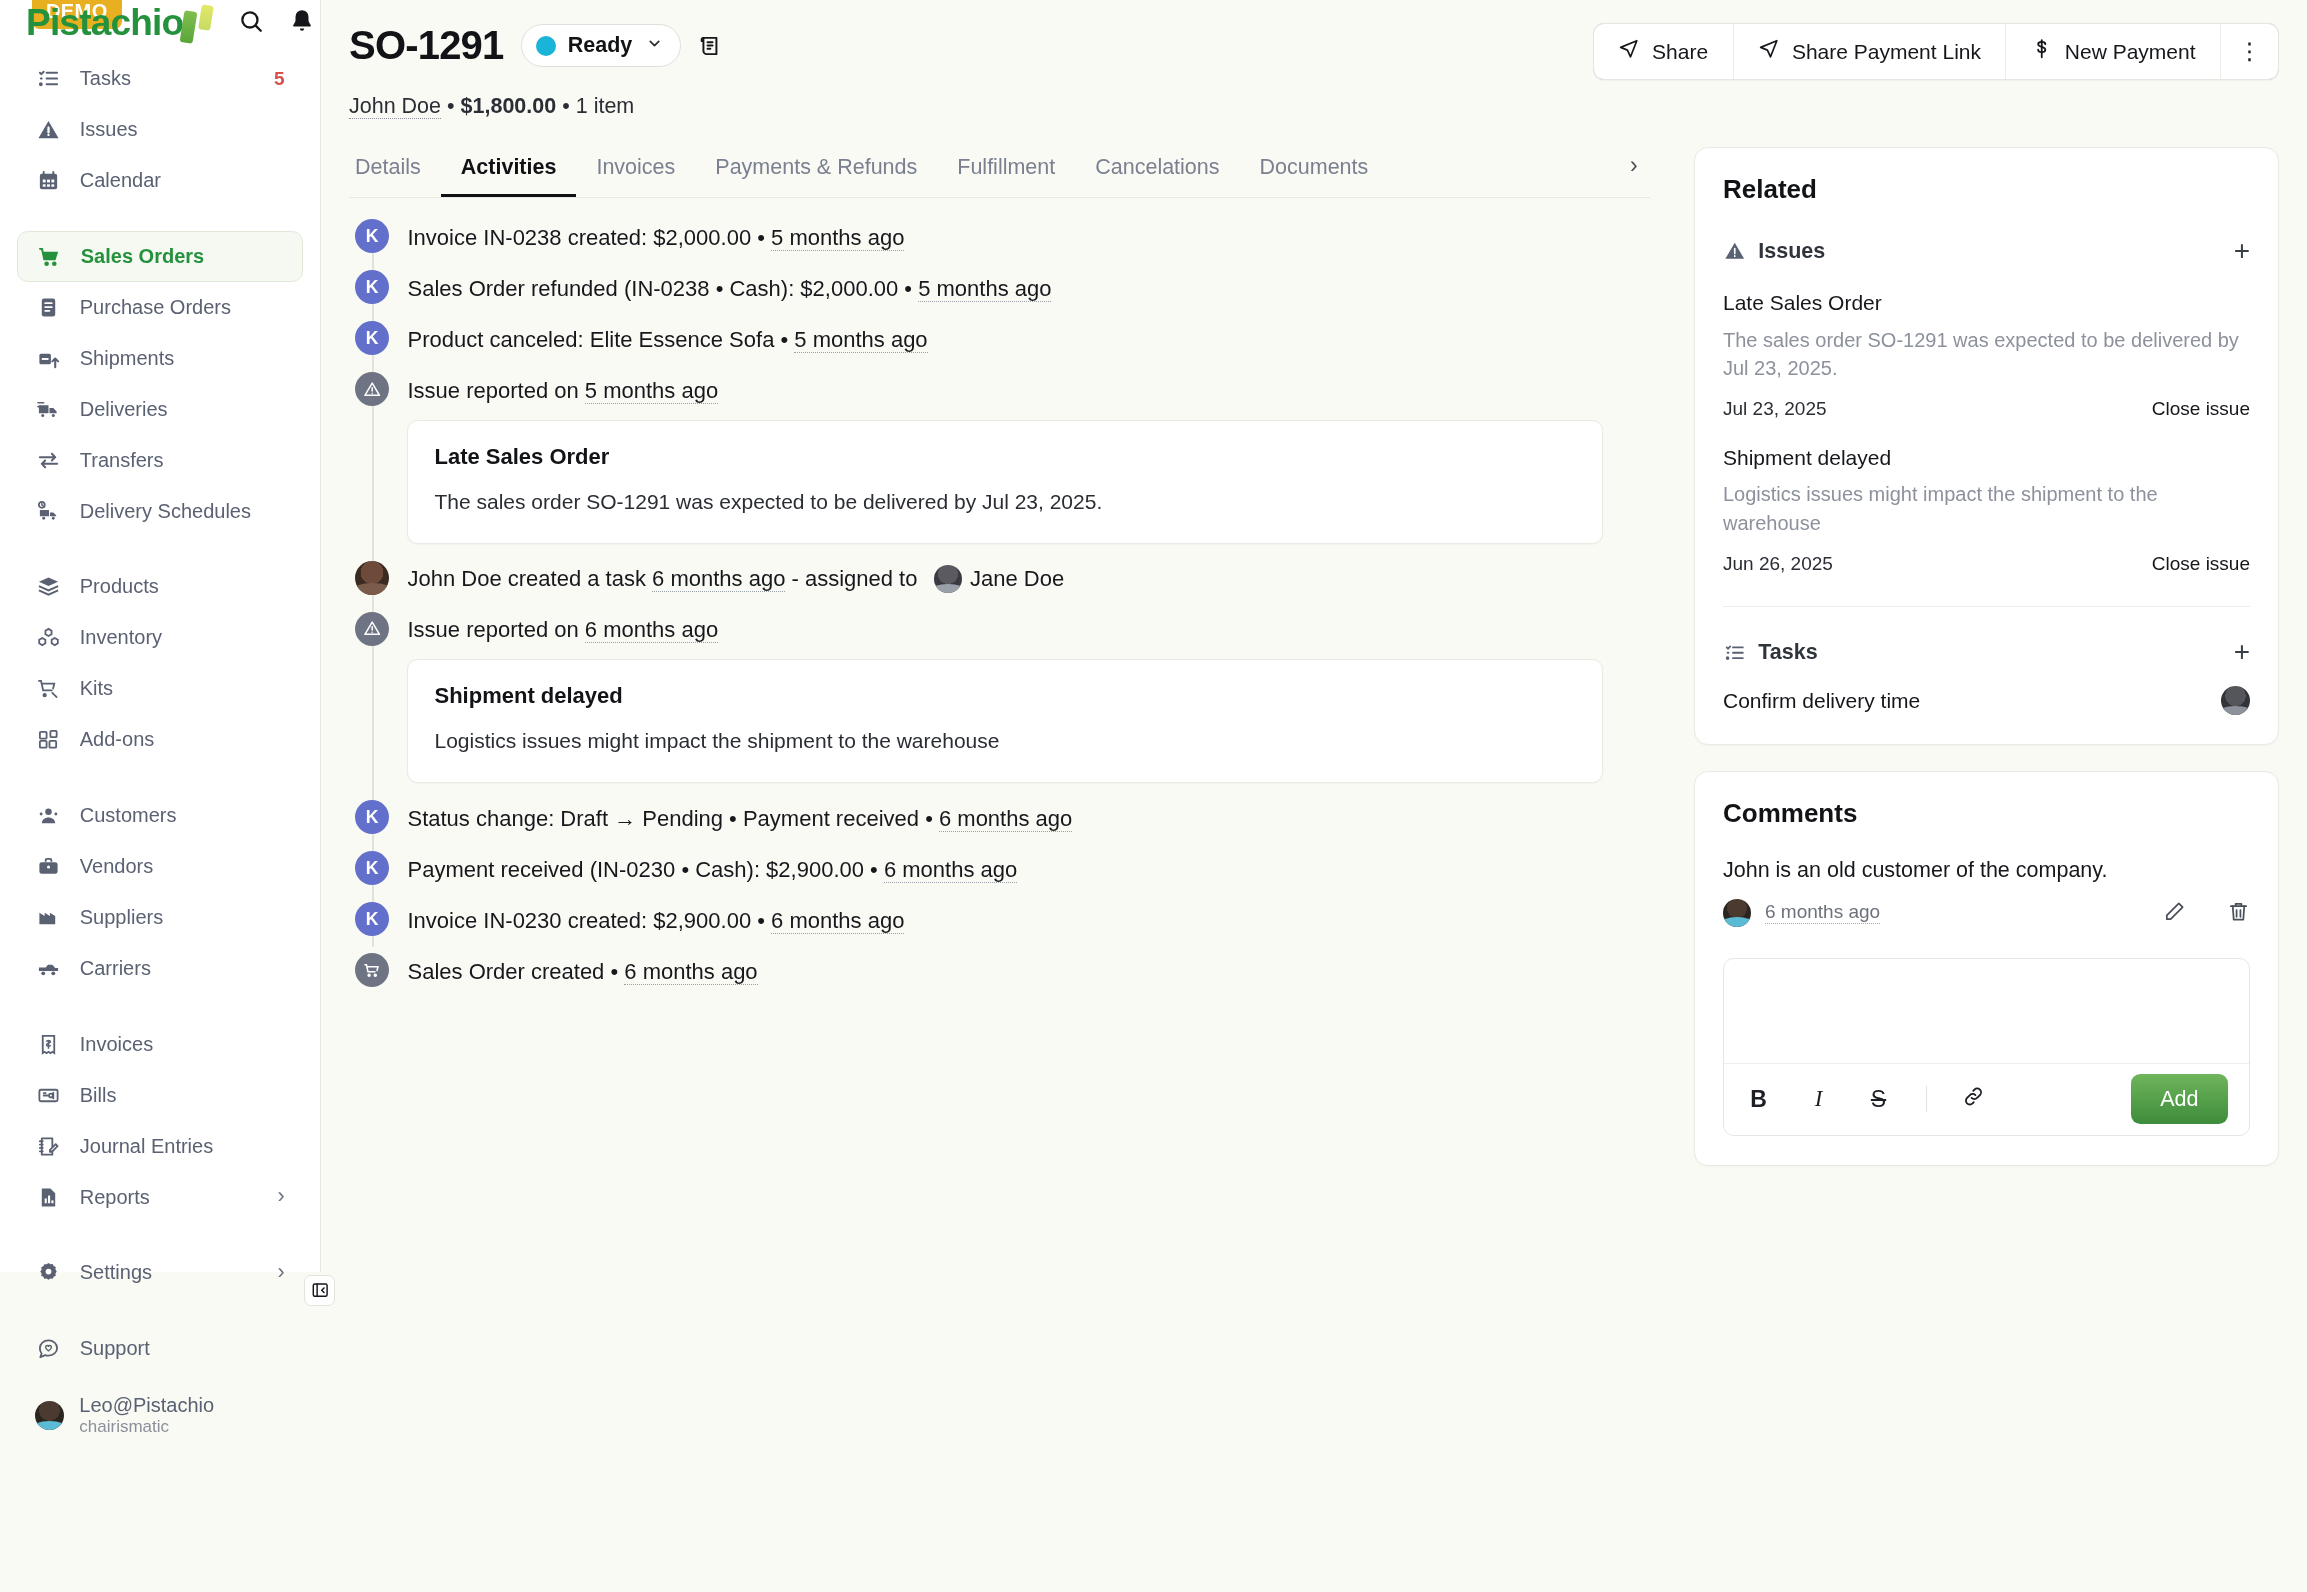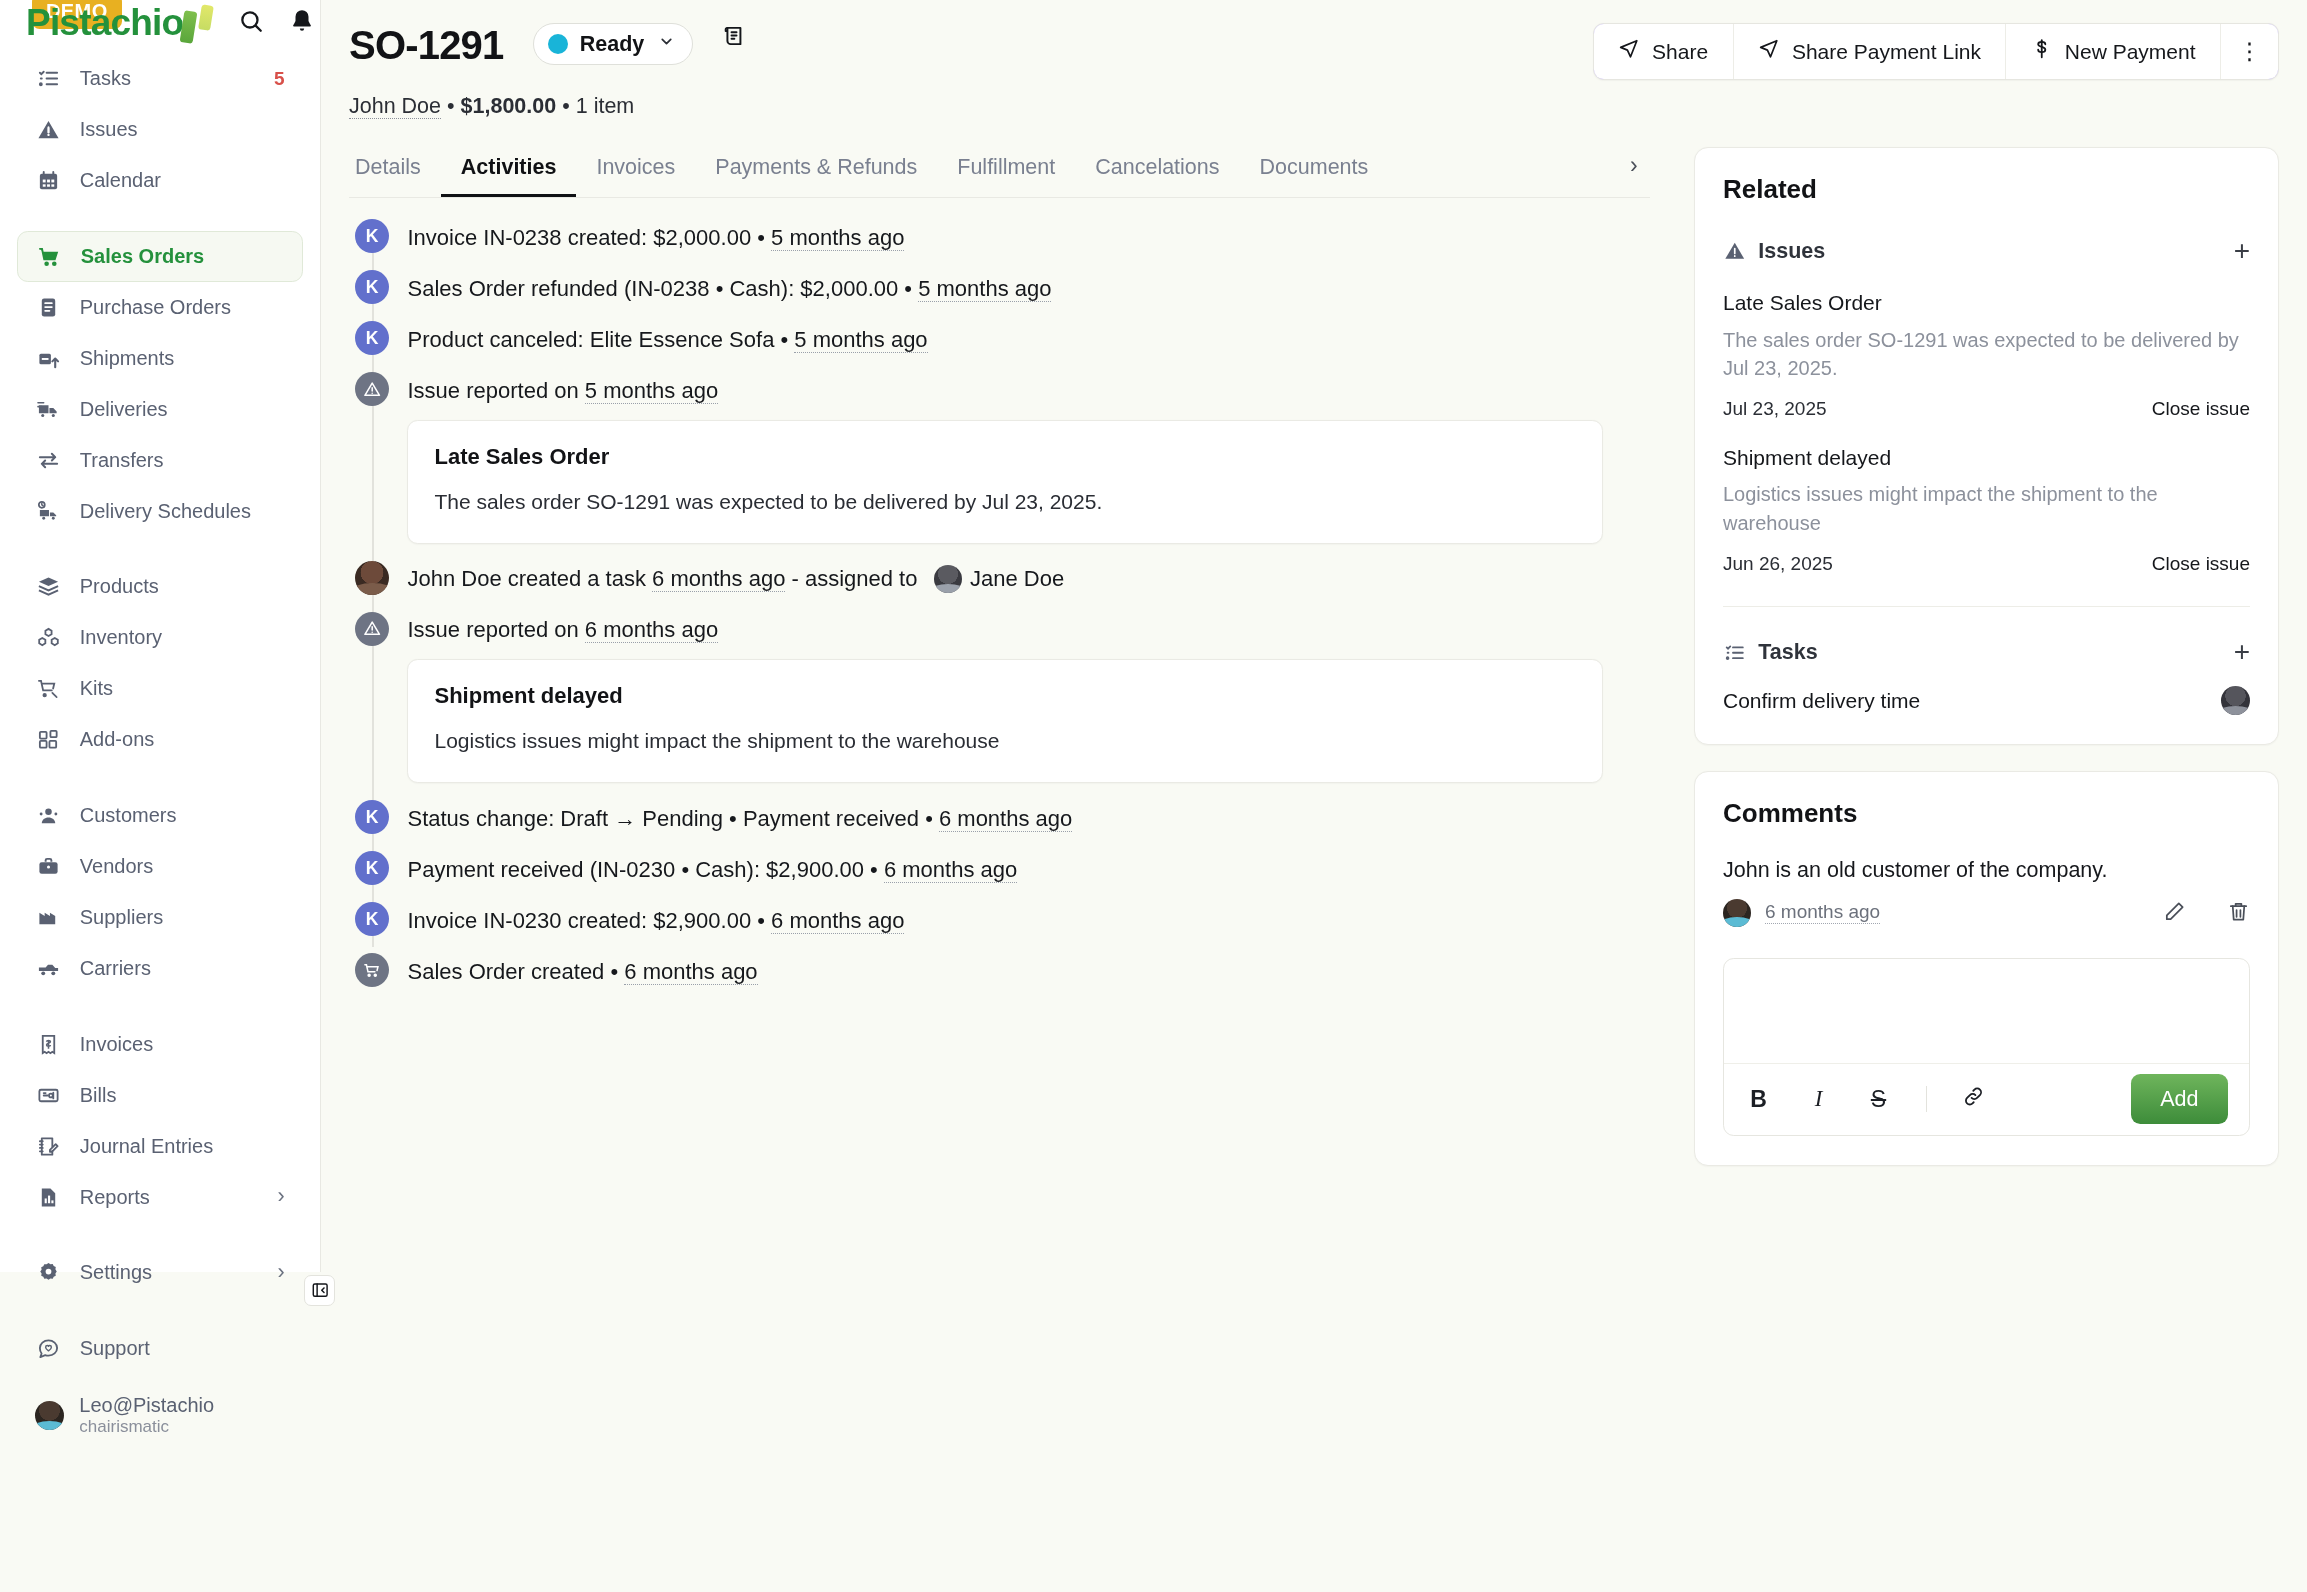--- a/index.html
+++ b/index.html
@@ -89,21 +89,21 @@
     border: 0.8px solid #E3E3DD; border-radius: 7px;
     display: flex; align-items: center; justify-content: center;
     cursor: pointer; z-index: 20;
   }
 
   
   .main { flex: 1 1 auto; height: 1592px; display: flex; flex-direction: column; background: #F9FAF4; min-width: 0; }
 
   .page-head { padding: 23px 28px 0 28px; }
   .head-top { display: flex; align-items: flex-start; }
-  .title-row { display: flex; align-items: flex-start; gap: 29px; }
+  .title-row { display: flex; align-items: center; gap: 17px; }
   .doc-title { font-size: 40px; font-weight: 700; letter-spacing: -0.8px; color: #121316; }
   .status-pill {
     display: inline-flex; align-items: center; gap: 12.3px;
     background: #FFFFFF; border: 0.8px solid #DFE0DA;
     border-radius: 766px; padding: 7.7px 17px 7.7px 14px;
     cursor: pointer;
   }
   .status-dot { width: 20px; height: 20px; border-radius: 50%; background: #19B4D8; flex:0 0 20px;}
   .status-label { font-size: 21.5px; font-weight: 700; color: #121316; }
   .status-chev { color: #3C4049; font-size: 17px; margin-left: 1.5px; }

